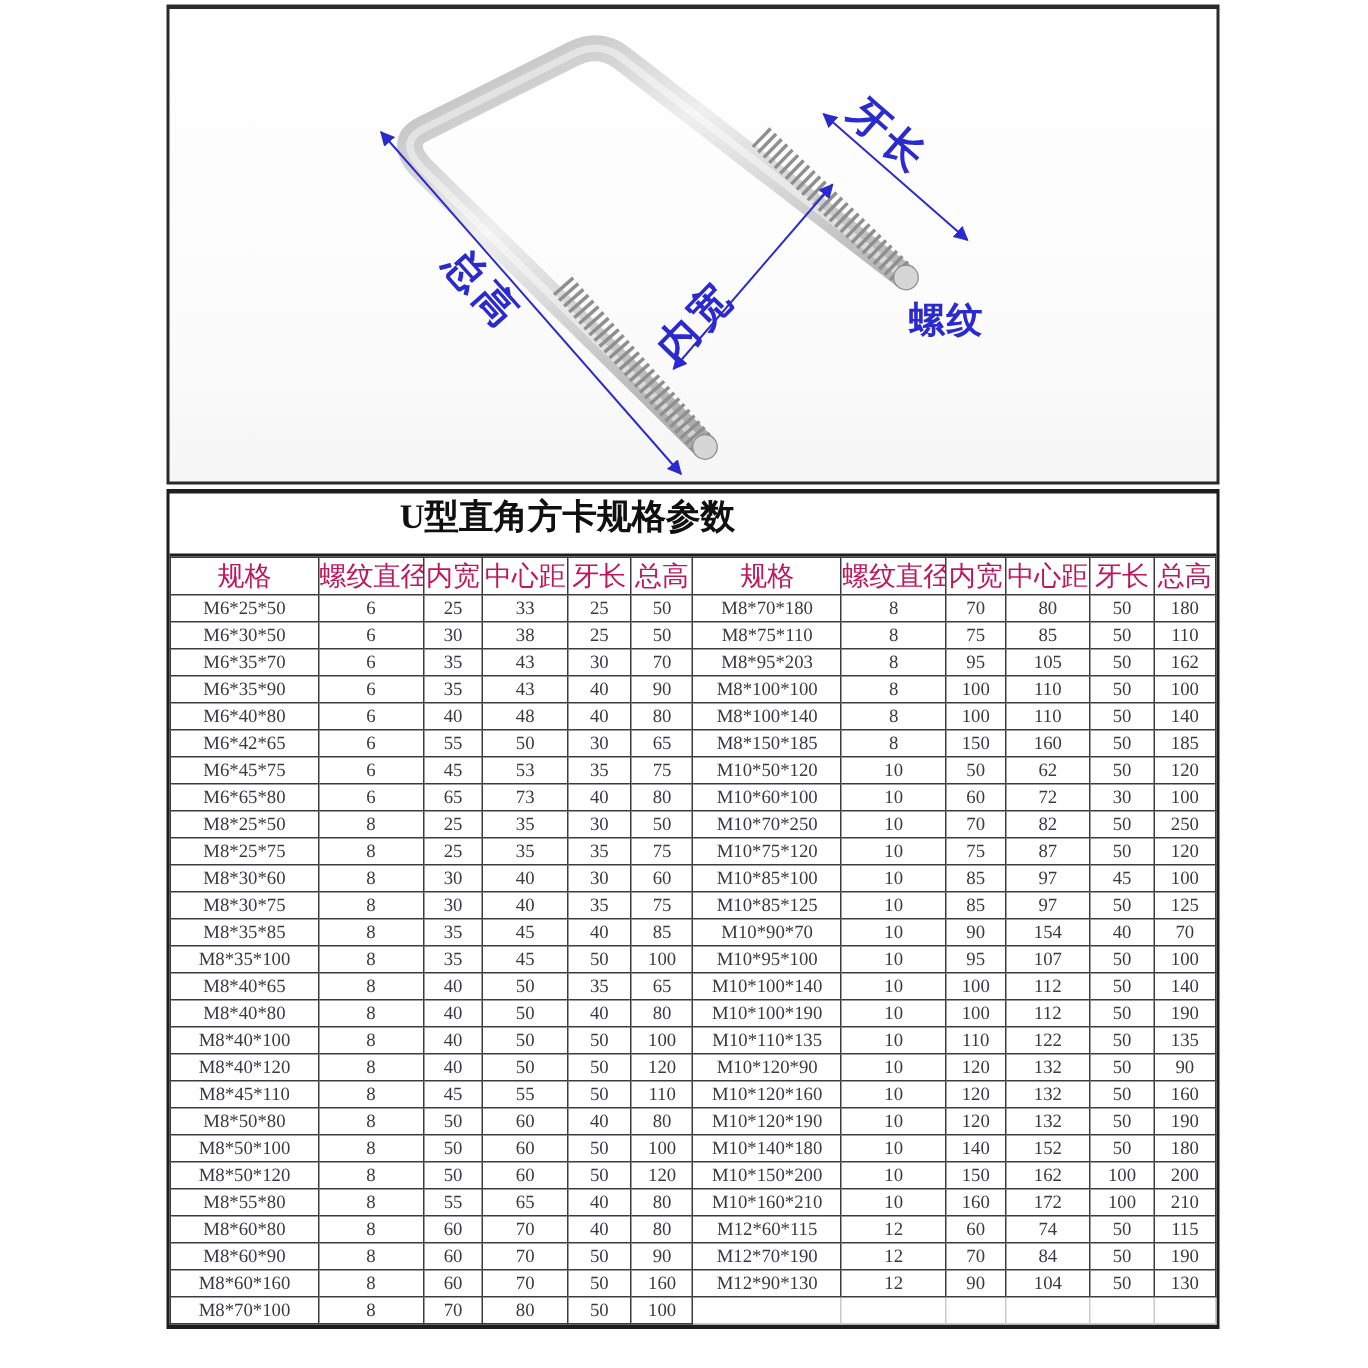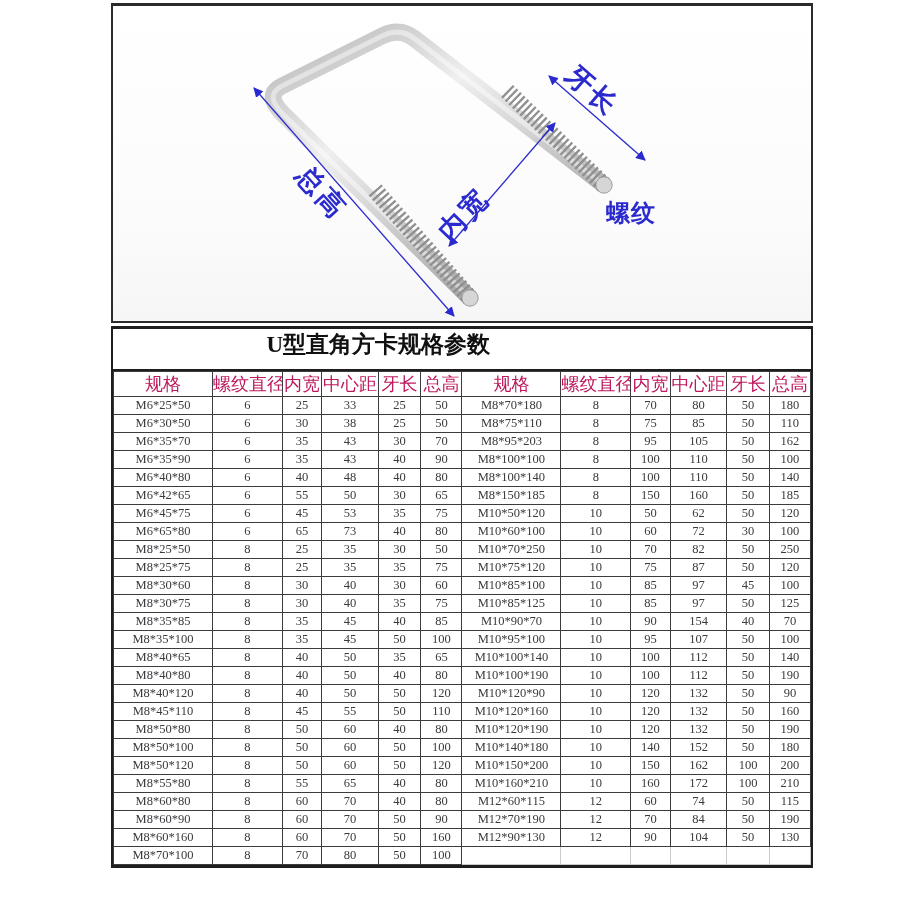--- a/index.html
+++ b/index.html
@@ -356,20 +356,34 @@
               <td>40</td>
               <td>80</td>
               <td>M10*100*190</td>
               <td>10</td>
               <td>100</td>
               <td>112</td>
               <td>50</td>
               <td>190</td>
             </tr>
             <tr>
+              <td>M8*40*100</td>
+              <td>8</td>
+              <td>40</td>
+              <td>50</td>
+              <td>50</td>
+              <td>100</td>
+              <td>M10*110*135</td>
+              <td>10</td>
+              <td>110</td>
+              <td>122</td>
+              <td>50</td>
+              <td>135</td>
+            </tr>
+            <tr>
               <td>M8*40*120</td>
               <td>8</td>
               <td>40</td>
               <td>50</td>
               <td>50</td>
               <td>120</td>
               <td>M10*120*90</td>
               <td>10</td>
               <td>120</td>
               <td>132</td>

